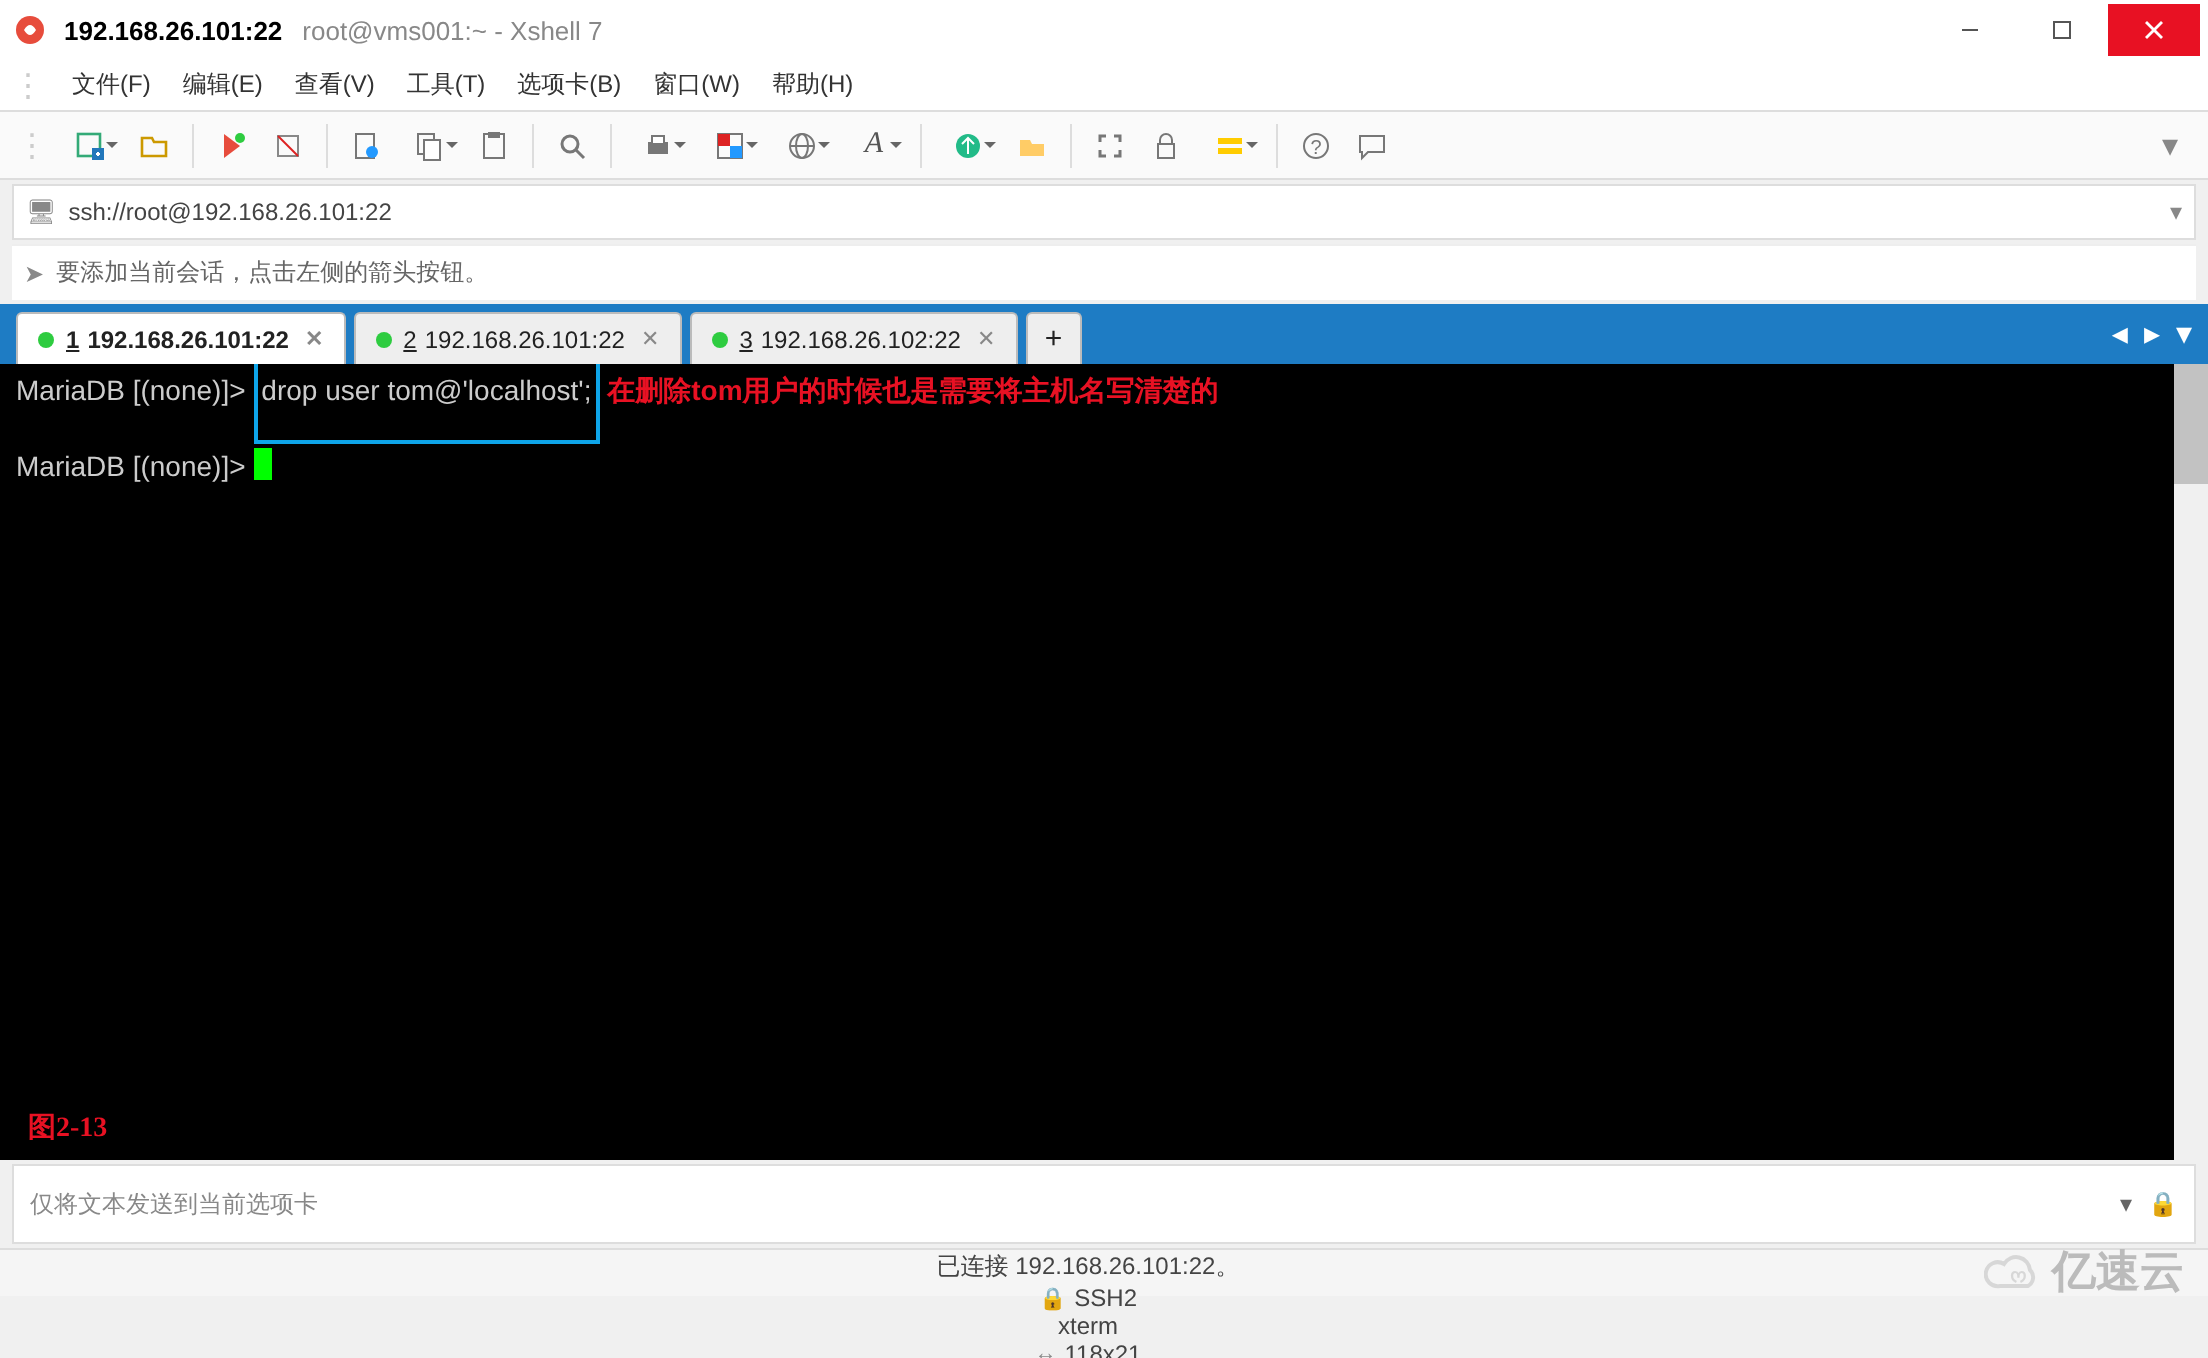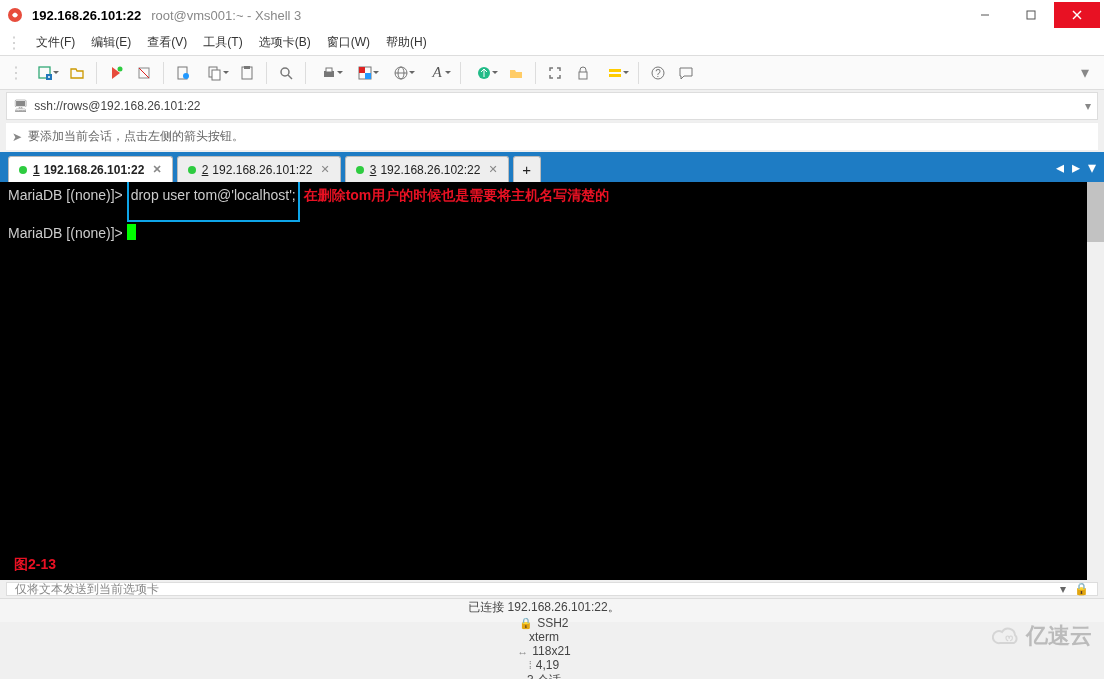--- a/index.html
+++ b/index.html
@@ -40,25 +40,25 @@
 .tab .close{margin-left:8px;color:#888;font-size:11px;}
 .tab.add{width:28px;justify-content:center;font-size:15px;padding:0;}
 .tabbar .tab-nav{margin-left:auto;display:flex;align-items:center;color:#fff;padding:0 8px;gap:8px;}
 
 .terminal { background:#000; color:#ccc; font-family:"Consolas","Courier New",monospace; font-size:14px; line-height:19px; padding:4px 8px; height:398px; position:relative; overflow:hidden;}
 .terminal .prompt{color:#ccc;text-align:right;}
 .terminal .cmdbox{border:2px solid #0ea5e9; padding:17px 2px; display:inline;}
 .terminal .anno{color:#e81123; font-weight:bold;}
 .terminal .anno-dark{color:#b02020; font-weight:bold;}
 .terminal .cursor{display:inline-block;width:9px;height:16px;background:#00ff00;vertical-align:-2px;}
-.terminal .figlbl{position:absolute;left:14px;bottom:6px;color:#e81123;font-weight:bold;}
+.terminal .figlbl{position:absolute;left:14px;bottom:6px;color:#e81123;font-weight:bold;font-family:Liberation Serif, serif;}
 .terminal-scroll{position:absolute;right:0;top:0;width:17px;height:100%;background:#f0f0f0;}
 .terminal-scroll .thumb{width:100%;height:60px;background:#c2c2c2;}
 
-.sendbar { height:14px; display:flex; align-items:center; background:#fff; border:1px solid #ddd; margin:2px 6px; padding:0 8px; font-size:12px; color:#888;}
+.sendbar { height:40px; display:flex; align-items:center; background:#fff; border:1px solid #ddd; margin:2px 6px; padding:0 8px; font-size:12px; color:#888;}
 .sendbar .dd{margin-left:auto;color:#666;}
 .sendbar .lockic2{margin-left:8px;color:#888;}
 
 .statusbar { height:24px; display:flex; align-items:center; padding:0 10px; font-size:12px; color:#444; background:#f5f5f5; border-top:1px solid #ddd;flex-direction:column;}
 .statusbar .cell{display:flex;align-items:center;gap:4px;margin-right:16px;}
 .statusbar .spacer{flex:1;}
 .statusbar .ic{color:#888;font-size:11px;}
 
 .watermark{position:absolute;right:12px;bottom:28px;font-size:22px;color:#bbb;font-weight:bold;display:flex;align-items:center;gap:4px;}
 .watermark svg{opacity:.5;}
@@ -67,21 +67,21 @@
 <body>
 
 <div class="titlebar">
   <span class="app-icon">
     <svg width="16" height="16" viewBox="0 0 16 16">
         <circle cx="8" cy="8" r="7" fill="#e74c3c"></circle>
         <path d="M5 8 Q8 3 11 8 Q8 13 5 8" fill="#fff"></path>
       </svg>
   </span>
   <span class="title-primary">192.168.26.101:22</span>
-  <span class="title-secondary">root@vms001:~ - Xshell 3</span>
+  <span class="title-secondary">root@vms001:~ - Xshell 7</span>
   <div class="win-controls">
     <div class="win-btn">
         <svg width="10" height="10">
           <line x1="1" y1="5" x2="9" y2="5" stroke="#555" stroke-width="1"></line>
         </svg>
       </div>
     <div class="win-btn">
         <svg width="10" height="10">
           <rect x="1" y="1" width="8" height="8" fill="none" stroke="#555" stroke-width="1"></rect>
         </svg>
@@ -224,21 +224,21 @@
   <div class="tool-btn">
       <svg width="16" height="16">
         <path d="M2 3 h12 v8 h-8 l-3 3 v-3 h-1 z" fill="none" stroke="#777"></path>
       </svg>
     </div>
   <div class="tool-btn overflow" style="color:#888;">▾</div>
 </div>
 
 <div class="addrbar">
   <span class="lockic">🖥</span>
-  <span>ssh://rows@192.168.26.101:22</span>
+  <span>ssh://root@192.168.26.101:22</span>
   <span class="overflow">▾</span>
 </div>
 
 <div class="hintbar">
   <span class="arrowic">➤</span>
   <span>要添加当前会话，点击左侧的箭头按钮。</span>
 </div>
 
 <div class="tabbar">
   <div class="tab active">

